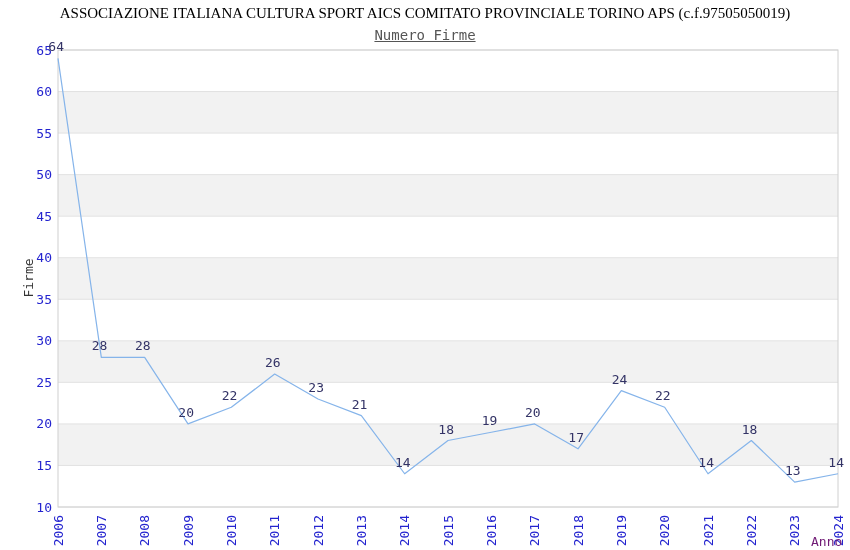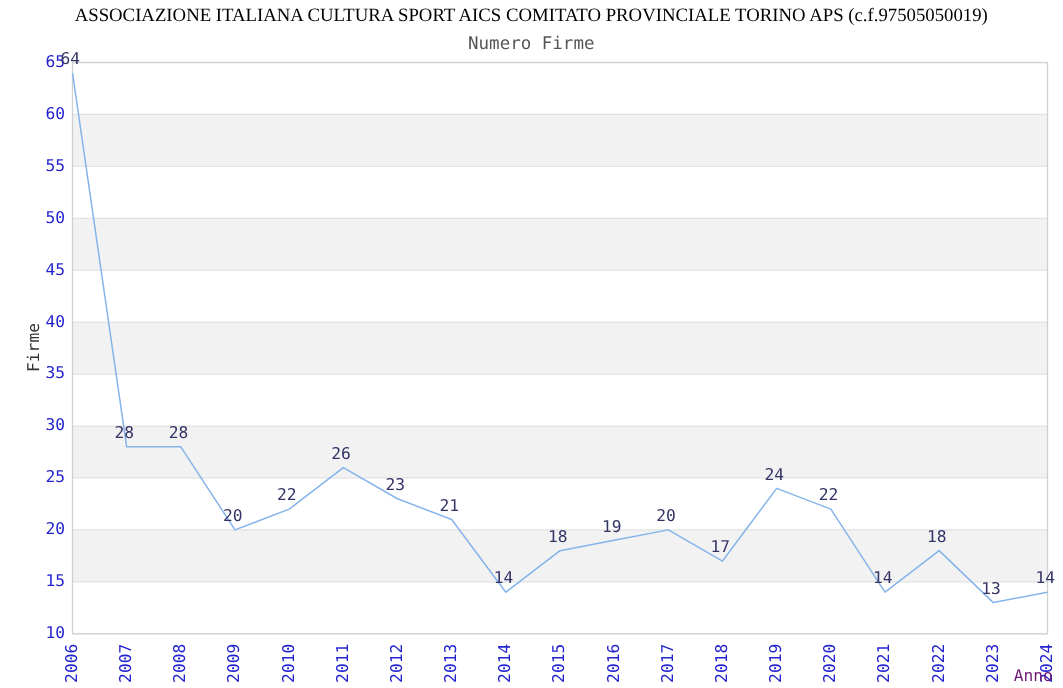--- a/index.html
+++ b/index.html
@@ -12,20 +12,21 @@
   }
   .chart-title {
     position: absolute; top: 5px; left: 0; width: 100%;
     text-align: center; font-size: 15px; color: #000000;
     white-space: nowrap; letter-spacing: 0px; font-family: Liberation Serif, serif;
   }
   .chart-subtitle {
     position: absolute; top: 27px; left: 0; width: 100%;
     text-align: center; font-size: 14px; color: #555555;
     white-space: nowrap;
+    text-decoration: underline;
   }
   .y-axis-label {
     position: absolute; left: 28px; top: 278px;
     transform: translate(-50%, -50%) rotate(-90deg);
     font-size: 13px; color: #333333; white-space: nowrap;
   }
   .x-axis-label {
     position: absolute; left: 811px; top: 534px;
     font-size: 13px; color: #701a75; white-space: nowrap;
   }

